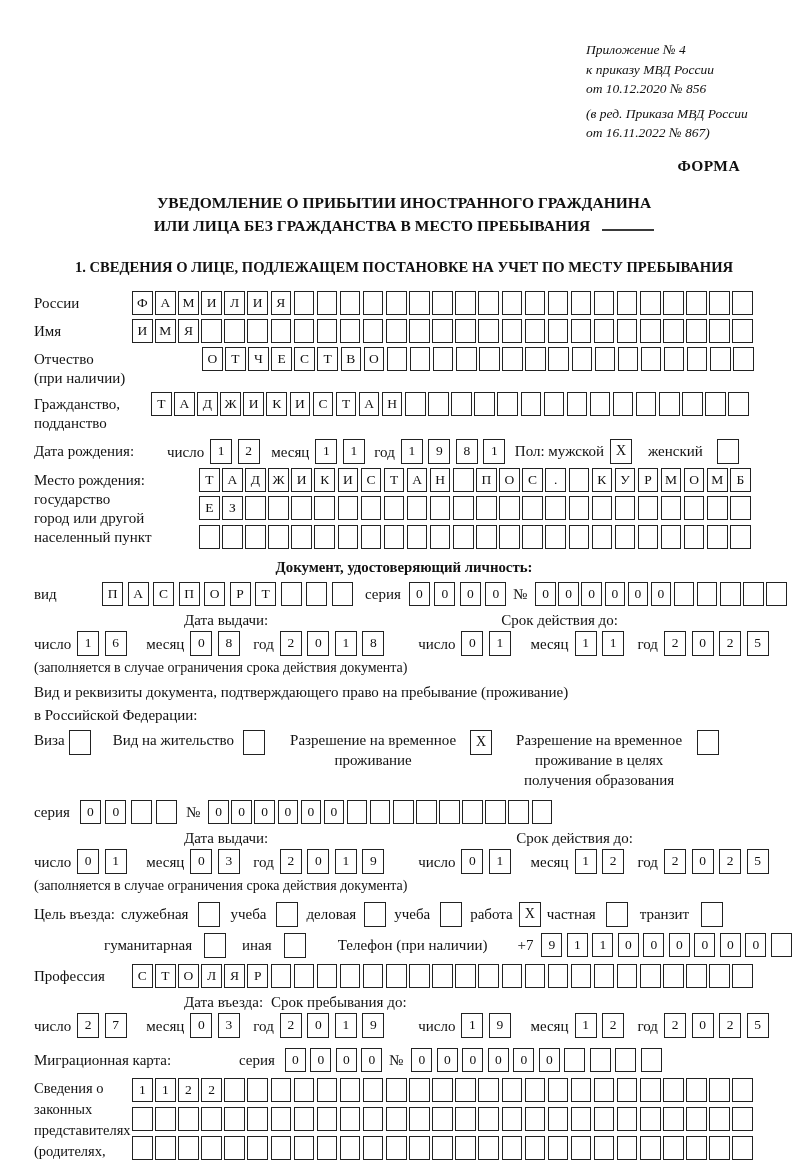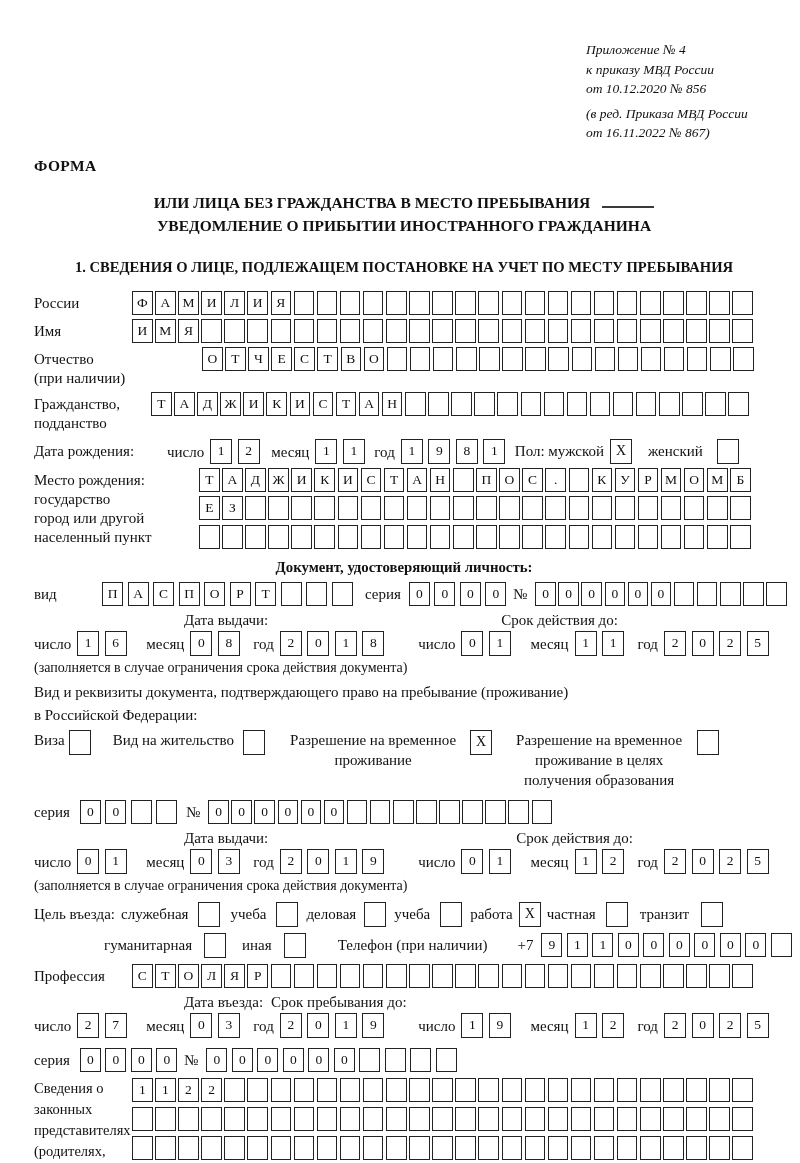--- a/index.html
+++ b/index.html
@@ -6,21 +6,21 @@
   html,body { margin:0; padding:0; background:#ffffff; color:#111; }
   body {
     width:800px; height:1163px; overflow:hidden;
     font-family:"Liberation Serif", serif; font-size:15px;
   }
   .page { padding:40px 26px 0 34px; }
 
   
   .appendix { margin-left:552px; font-size:13.5px; line-height:19.5px;font-style:italic; }
   .appendix-gap { height:5px; }
-  .forma { font-weight:bold; font-size:15.5px; margin:14px 34px 0 0; letter-spacing:.4px; }
+  .forma { text-align:right; font-weight:bold; font-size:15.5px; margin:14px 34px 0 0; letter-spacing:.4px; }
 
   .title { text-align:center; font-weight:bold; font-size:15.5px; line-height:23px; margin-top:16px; }
   .blank-line { display:inline-block; width:52px; height:13px; border-bottom:2px solid #3a3a3a; margin-left:12px; }
 
   .sec-heading { font-weight:bold; font-size:14.6px; text-align:center; margin-top:22px; margin-bottom:15px; white-space:nowrap; }
 
   
   .frow { display:flex; align-items:flex-start; margin-bottom:4px; }
   .lbl { flex:0 0 auto; line-height:19px; padding-top:3px; }
   .lbl.nopad { padding-top:0; }
@@ -73,22 +73,22 @@
     <div>к приказу МВД России</div>
     <div>от 10.12.2020 № 856</div>
     <div class="appendix-gap"></div>
     <div>(в ред. Приказа МВД России</div>
     <div>от 16.11.2022 № 867)</div>
   </div>
 
   <div class="forma">ФОРМА</div>
 
   <div class="title">
+    <div>УВЕДОМЛЕНИЕ О ПРИБЫТИИ ИНОСТРАННОГО ГРАЖДАНИНА</div>
     <div><span>ИЛИ ЛИЦА БЕЗ ГРАЖДАНСТВА В МЕСТО ПРЕБЫВАНИЯ</span><span class="blank-line"></span></div>
-    <div>УВЕДОМЛЕНИЕ О ПРИБЫТИИ ИНОСТРАННОГО ГРАЖДАНИНА</div>
   </div>
 
   <div class="sec-heading">1. СВЕДЕНИЯ О ЛИЦЕ, ПОДЛЕЖАЩЕМ ПОСТАНОВКЕ НА УЧЕТ ПО МЕСТУ ПРЕБЫВАНИЯ</div>
 
   <div class="frow">
     <div class="lbl w98">России</div>
     <div class="cells">
         <span class="cell">Ф</span>
         <span class="cell">А</span>
         <span class="cell">М</span>
@@ -679,20 +679,21 @@
             <span class="cell">2</span>
             <span class="cell">0</span>
             <span class="cell">2</span>
             <span class="cell">5</span>
           </span>
         </div>
     </div>
   </div>
 
   <div class="frow mt10">
+    <div class="lbl w205">Миграционная карта:</div>
     <div class="lbl">серия</div>
     <div class="cells wcells" style="margin-left:10px">
         <span class="cell">0</span>
         <span class="cell">0</span>
         <span class="cell">0</span>
         <span class="cell">0</span>
       </div>
     <div class="lbl" style="margin-left:2px">№</div>
     <div class="cells wcells" style="margin-left:8px">
         <span class="cell">0</span>

